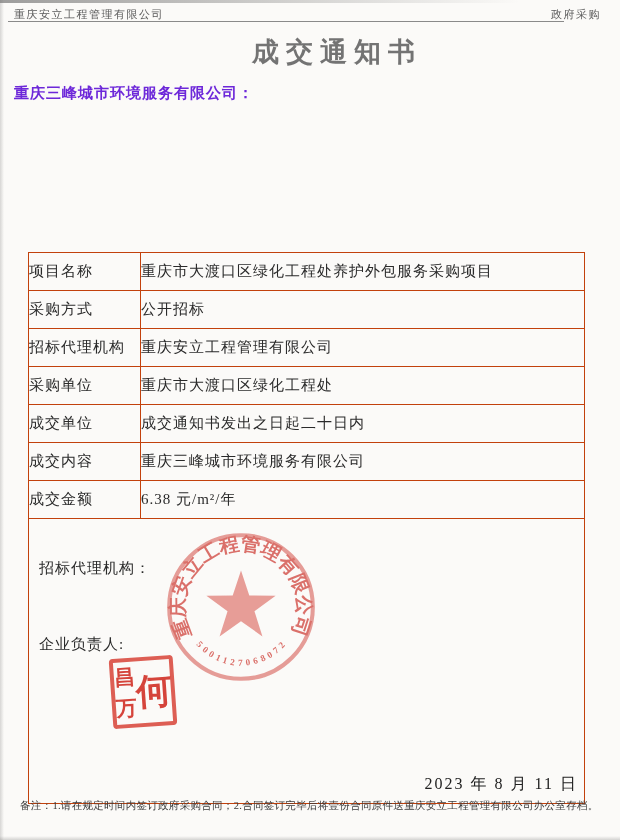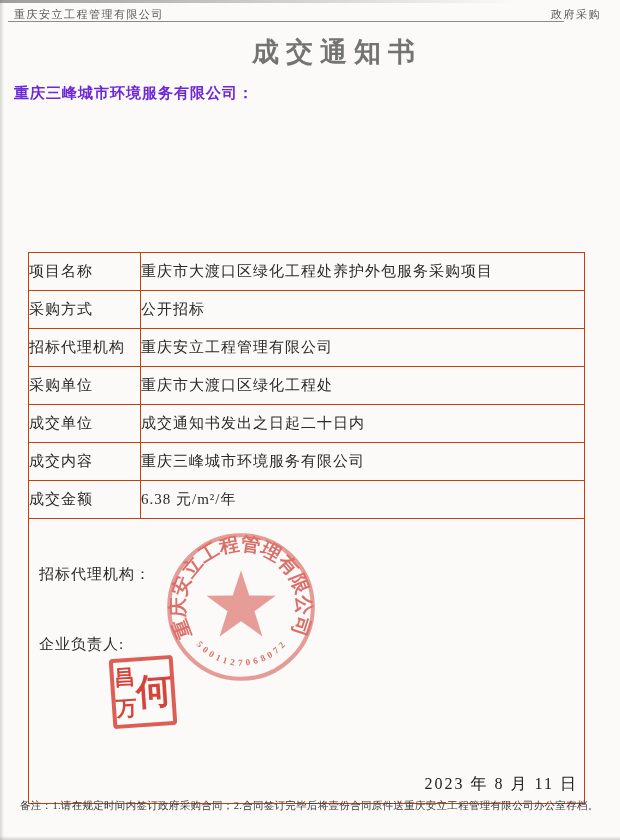--- a/index.html
+++ b/index.html
@@ -56,21 +56,21 @@
   }
   .info-table td{
     border:1px solid #c2410c;font-size:15px;text-align:left;
     padding:0;color:#2a2a2a;
   }
   .label-cell{width:111px;height:37px;letter-spacing:1px;}
   .value-cell{letter-spacing:1px;}
   .sig-cell{height:284px;position:relative;}
 
   .sig-label{position:absolute;left:10px;font-size:15px;letter-spacing:1px;color:#2a2a2a;}
-  .sig-label.agency{top:46px;}
+  .sig-label.agency{top:40px;}
   .sig-label.principal{top:116px;}
 
   .stamp{position:absolute;left:126px;top:2px;width:172px;height:172px;opacity:.92;}
   .stamp-ring{fill:none;stroke:#dd7a74;stroke-width:4;opacity:.8;}
   .stamp-star{fill:#e2837d;opacity:.85;}
   .stamp-text{font-size:19px;font-weight:700;fill:#d8655e;}
   .stamp-num{font-size:9px;font-weight:700;fill:#d8655e;}
 
   .name-seal{
     position:absolute;left:82px;top:138px;width:56px;height:62px;

